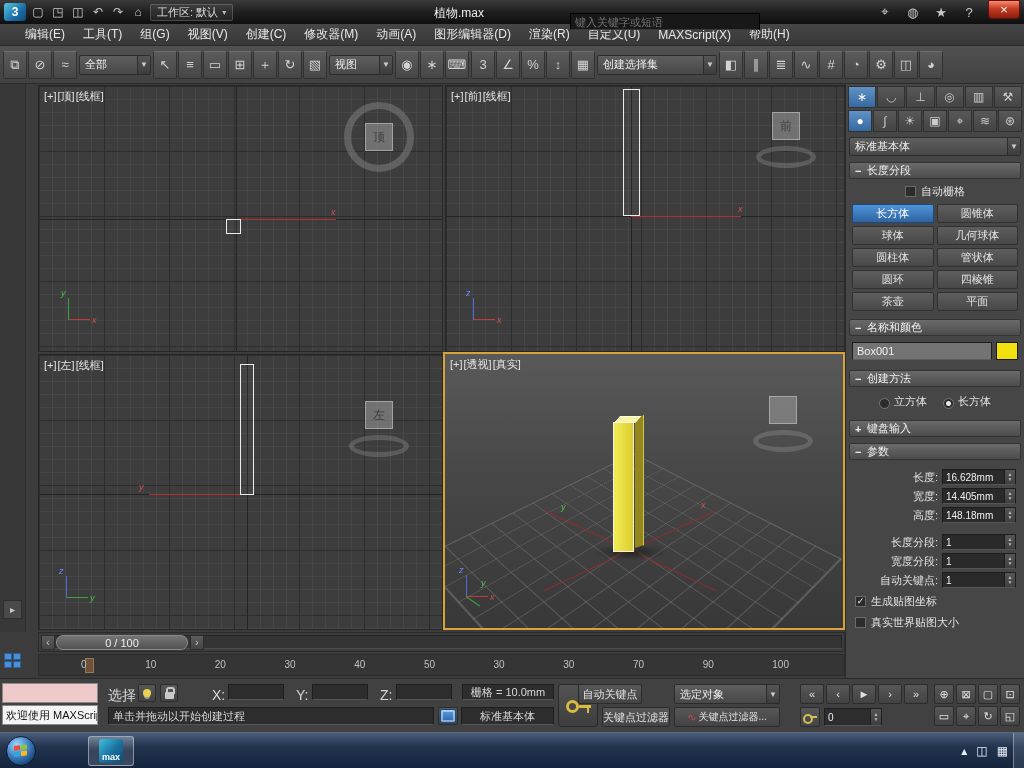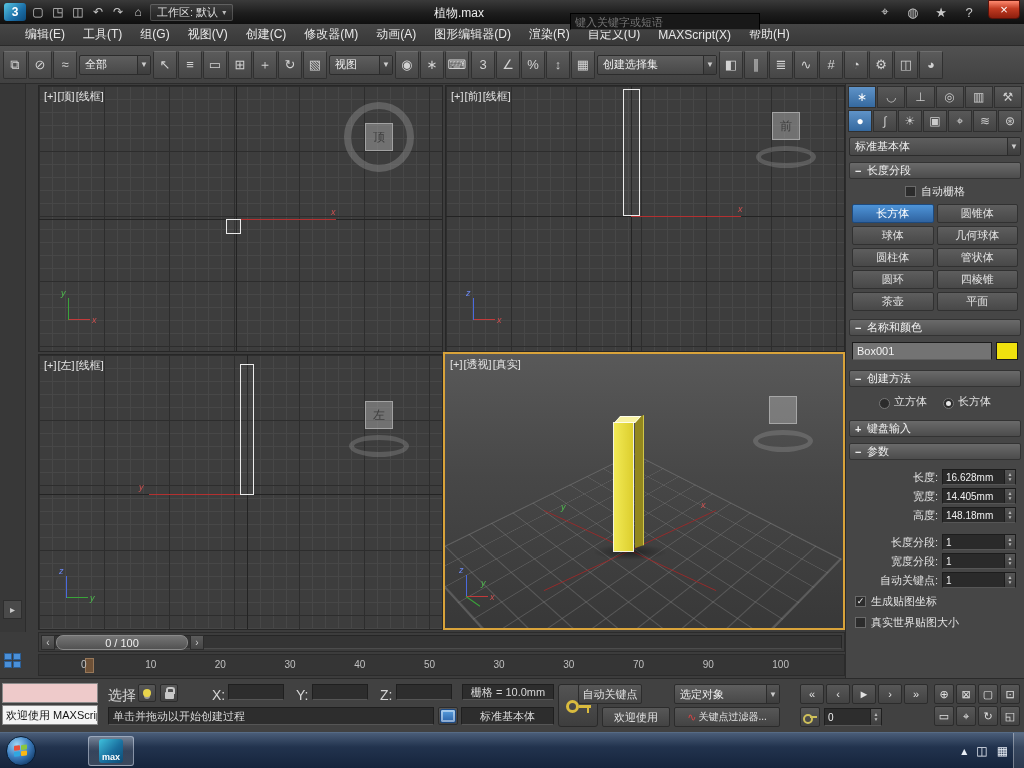--- a/index.html
+++ b/index.html
@@ -566,21 +566,21 @@
       <span class="bluebox"></span>
     </button>
   <div class="sunken" style="left:461px;top:28px;width:93px;height:18px;justify-content:center">标准基本体</div>
 
   <button class="keybtn">
     <span class="ring"></span>
       <span class="stem"></span>
       <span class="tooth"></span>
   </button>
   <button class="sbtn" style="position:absolute;left:578px;top:5px;width:64px;height:20px">自动关键点</button>
-  <button class="sbtn" style="position:absolute;left:602px;top:28px;width:68px;height:20px">欢迎使用</button>
+  <button class="sbtn" style="position:absolute;left:602px;top:28px;width:68px;height:20px">关键点过滤器</button>
   <div class="dd" style="position:absolute;left:674px;top:5px;width:106px;height:20px">
     <span>选定对象</span>
     <span class="dda">▼</span>
   </div>
   <button class="sbtn" style="position:absolute;left:674px;top:28px;width:106px;height:20px;font-size:10px">
     <span class="wavered">∿</span>
     <span>关键点过滤器...</span>
   </button>
 
   <div class="tp-row">

